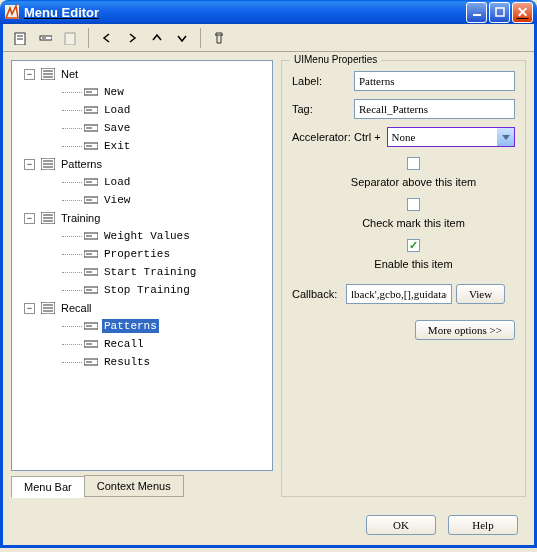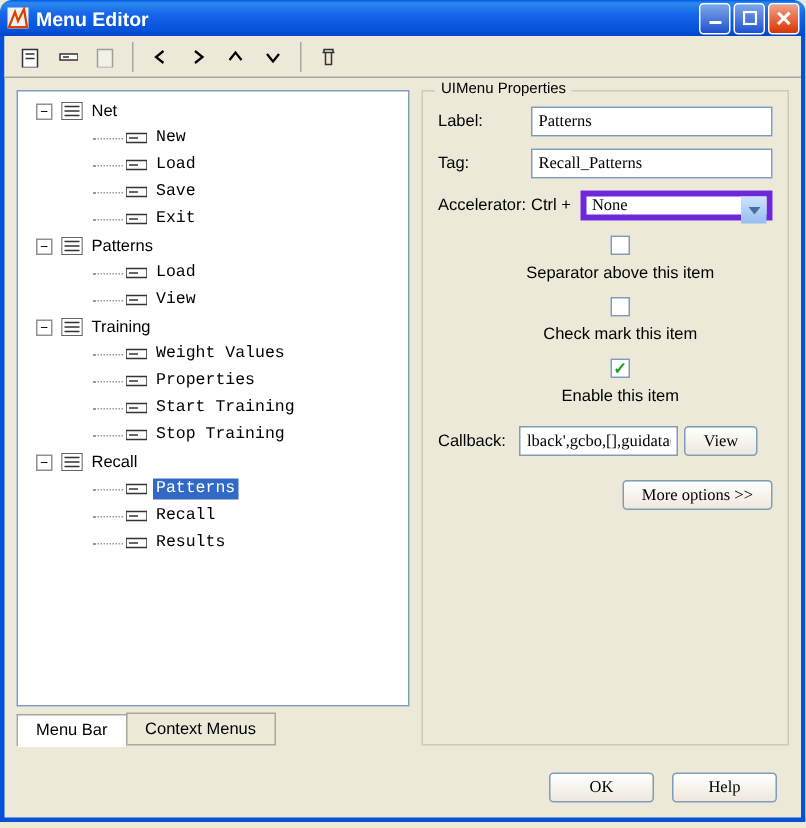--- a/index.html
+++ b/index.html
@@ -1,18 +1,18 @@
 <!DOCTYPE html>
 <html><head>
 <meta charset="utf-8">
 <style>
   * { box-sizing: border-box; margin: 0; padding: 0; }
   body { font-family: Tahoma, sans-serif; font-size: 11px; background: #ece9d8; width: 537px; height: 552px; overflow: hidden; user-select: none; }
   
-  .titlebar { height: 20px; background: linear-gradient(to bottom, #0058e6 0%, #2b8aef 8%, #1665ea 40%, #0450d8 88%, #0344c0 100%); display: flex; align-items: center; padding: 12px 4px; border-radius: 8px 8px 0 0; }
+  .titlebar { height: 20px; background: linear-gradient(to bottom, #0058e6 0%, #2b8aef 8%, #1665ea 40%, #0450d8 88%, #0344c0 100%); display: flex; align-items: center; padding: 12px 4px; border-radius: 8px 8px 0 0; text-decoration: underline; }
   .titlebar-icon { width: 16px; height: 16px; margin-right: 4px; }
   .titlebar-text { color: #fff; font-weight: bold; font-size: 13px; flex: 1; }
   .winbtns { display: flex; gap: 2px; }
   .winbtn { width: 21px; height: 21px; border-radius: 3px; border: 1px solid #fff; display: flex; align-items: center; justify-content: center; font-weight: bold; color: #fff; font-size: 11px; }
   .winbtn.min, .winbtn.max { background: linear-gradient(to bottom, #7ba7e8, #2050d0); }
   .winbtn.close { background: linear-gradient(to bottom, #f0a28a, #d83400); font-size: 14px; }
   
   .window-body { background: #ece9d8; height: 524px; border: 3px solid #0450d8; border-top: none; display: flex; flex-direction: column; }
   
   .toolbar { height: 28px; background: #ece9d8; border-bottom: 1px solid #aca899; display: flex; align-items: center; padding: 2px 6px; gap: 3px; }
@@ -36,21 +36,21 @@
   .tab { padding: 4px 12px; border: 1px solid #aca899; background: #ece9d8; cursor: pointer; font-size: 11px; }
   .tab.active { background: #fff; border-bottom: 1px solid #fff; position: relative; top: 1px; }
   .tab + .tab { margin-left: -1px; }
   
   .right-panel { flex: 1; }
   .groupbox { border: 1px solid #d0c8b8; padding: 10px 10px; position: relative; height: 100%; background: #ece9d8; }
   .groupbox-title { position: absolute; top: -7px; left: 8px; background: #ece9d8; padding: 0 4px; font-size: 10px; }
   .form-row { display: flex; align-items: center; margin-bottom: 8px; font-size: 11px; }
   .form-label { width: 62px; }
   .form-input { flex: 1; border: 1px solid #7f9db9; padding: 2px 4px; height: 20px; font-family: Tahoma; font-size: 11px; background: #fff; }
-  .form-select { flex: 1; border: 4px solid #6d28d9; height: 20px; font-family: Tahoma; font-size: 11px; background: #fff; display: flex; align-items: center; padding: 0 4px; position: relative; }
+  .form-select { flex: 1; border: 1px solid #6d28d9; height: 20px; font-family: Tahoma; font-size: 11px; background: #fff; display: flex; align-items: center; padding: 0 4px; position: relative; }
   .select-arrow { position: absolute; right: 0; top: 0; width: 17px; height: 18px; background: linear-gradient(to bottom, #cde3ff, #94bdf0); display: flex; align-items: center; justify-content: center; }
   .chk-row { display: flex; align-items: center; margin: 10px 0 10px 20px; gap: 6px; font-size: 11px; flex-direction: column; }
   .chk { width: 13px; height: 13px; border: 1px solid #7f9db9; background: #fff; display: flex; align-items: center; justify-content: center; }
   .chk.checked::after { content: "✓"; color: #21a121; font-size: 11px; font-weight: bold; }
   .callb-row { display: flex; align-items: center; gap: 4px; margin-top: 14px; }
   .btn { border: 1px solid #7f9db9; border-radius: 3px; background: linear-gradient(to bottom, #fff, #eee8dc); padding: 3px 12px; font-family: Tahoma; font-size: 11px; cursor: pointer; }
   .more-row { display: flex; justify-content: flex-end; margin-top: 16px; }
   
   .footer { height: 40px; display: flex; justify-content: flex-end; align-items: center; gap: 12px; padding: 0 16px; }
   .footer .btn { min-width: 70px; text-align: center; }

